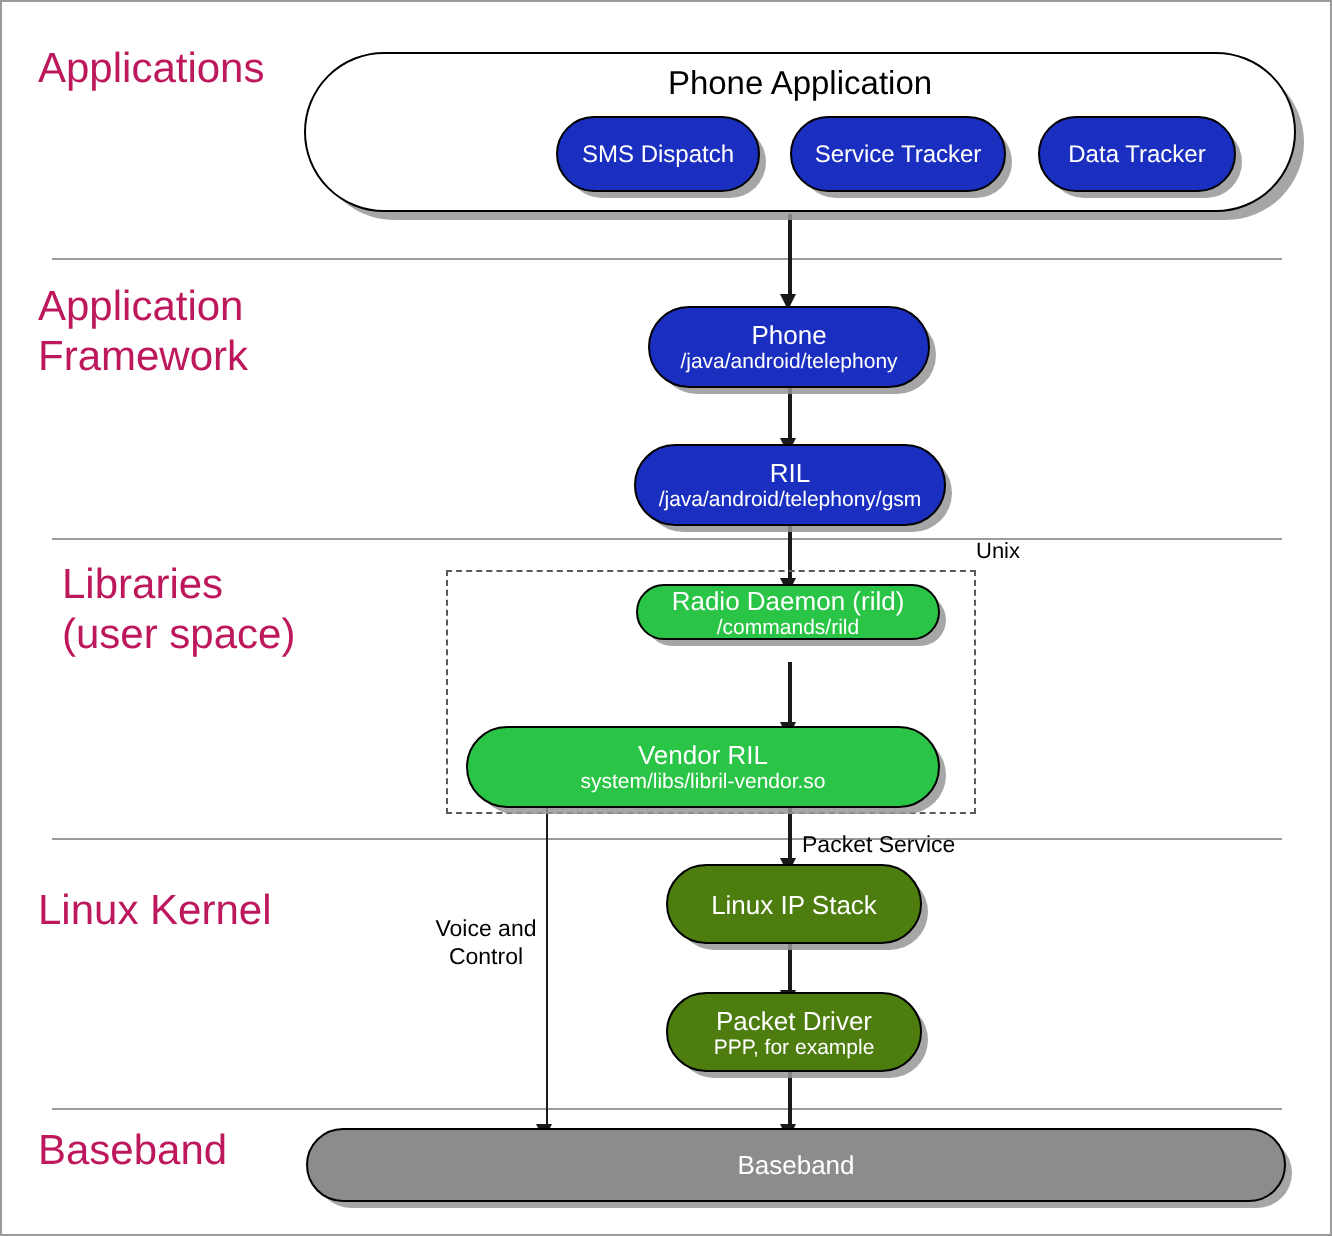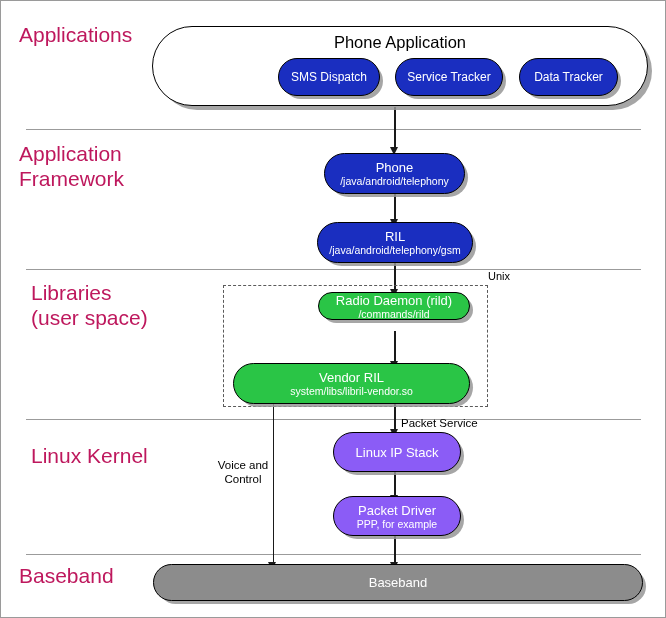--- a/index.html
+++ b/index.html
@@ -23,21 +23,21 @@
     display:flex;flex-direction:column;align-items:center;justify-content:center;
     color:#ffffff;text-align:center;
     box-shadow:4px 4px 0 -1px rgba(150,150,150,0.85);
     z-index:5;
   }
   .node .t1{font-size:13px;line-height:15px;white-space:nowrap;}
   .node .t2{font-size:10.5px;line-height:12px;white-space:nowrap;text-align:center;}
   .node.small .t1{font-size:12px;}
   .blue{background:#1a2ec0;}
   .green{background:#2ac546;}
-  .red{background:#8b5cf6;}
+  .red{background:#4d7c0f;}
   .grey{background:#8c8c8c;}
   
   #phone-app-container{
     position:absolute;box-sizing:border-box;
     border:1.5px solid #000;border-radius:999px;background:#ffffff;
     box-shadow:5px 5px 0 -1px rgba(150,150,150,0.85);
     z-index:3;
   }
   #phone-app-title{
     position:absolute;top:6px;left:0;width:100%;text-align:center;
@@ -66,21 +66,21 @@
   <div class="sep" style="top:128px"></div>
   <div class="sep" style="top:268px"></div>
   <div class="sep" style="top:418px"></div>
   <div class="sep" style="top:553px"></div>
 
   <div class="layer-label" style="left:18px;top:21px">Applications</div>
   <div class="layer-label" style="left:18px;top:140px">Application
 Framework</div>
   <div class="layer-label" style="left:30px;top:279px">Libraries
 (user space)</div>
-  <div class="layer-label" style="left:30px;top:442px">Linux Kernel</div>
+  <div class="layer-label" style="left:18px;top:442px">Linux Kernel</div>
   <div class="layer-label" style="left:18px;top:562px">Baseband</div>
 
   <div class="vline" style="left:393.3px;top:106px;height:44px"></div>
   <div class="arrowhead" style="left:389px;top:146px"></div>
 
   <div class="vline" style="left:393.3px;top:192px;height:30px"></div>
   <div class="arrowhead" style="left:389px;top:218px"></div>
 
   <div class="vline" style="left:393.3px;top:258px;height:34px"></div>
   <div class="arrowhead" style="left:389px;top:288px"></div>

